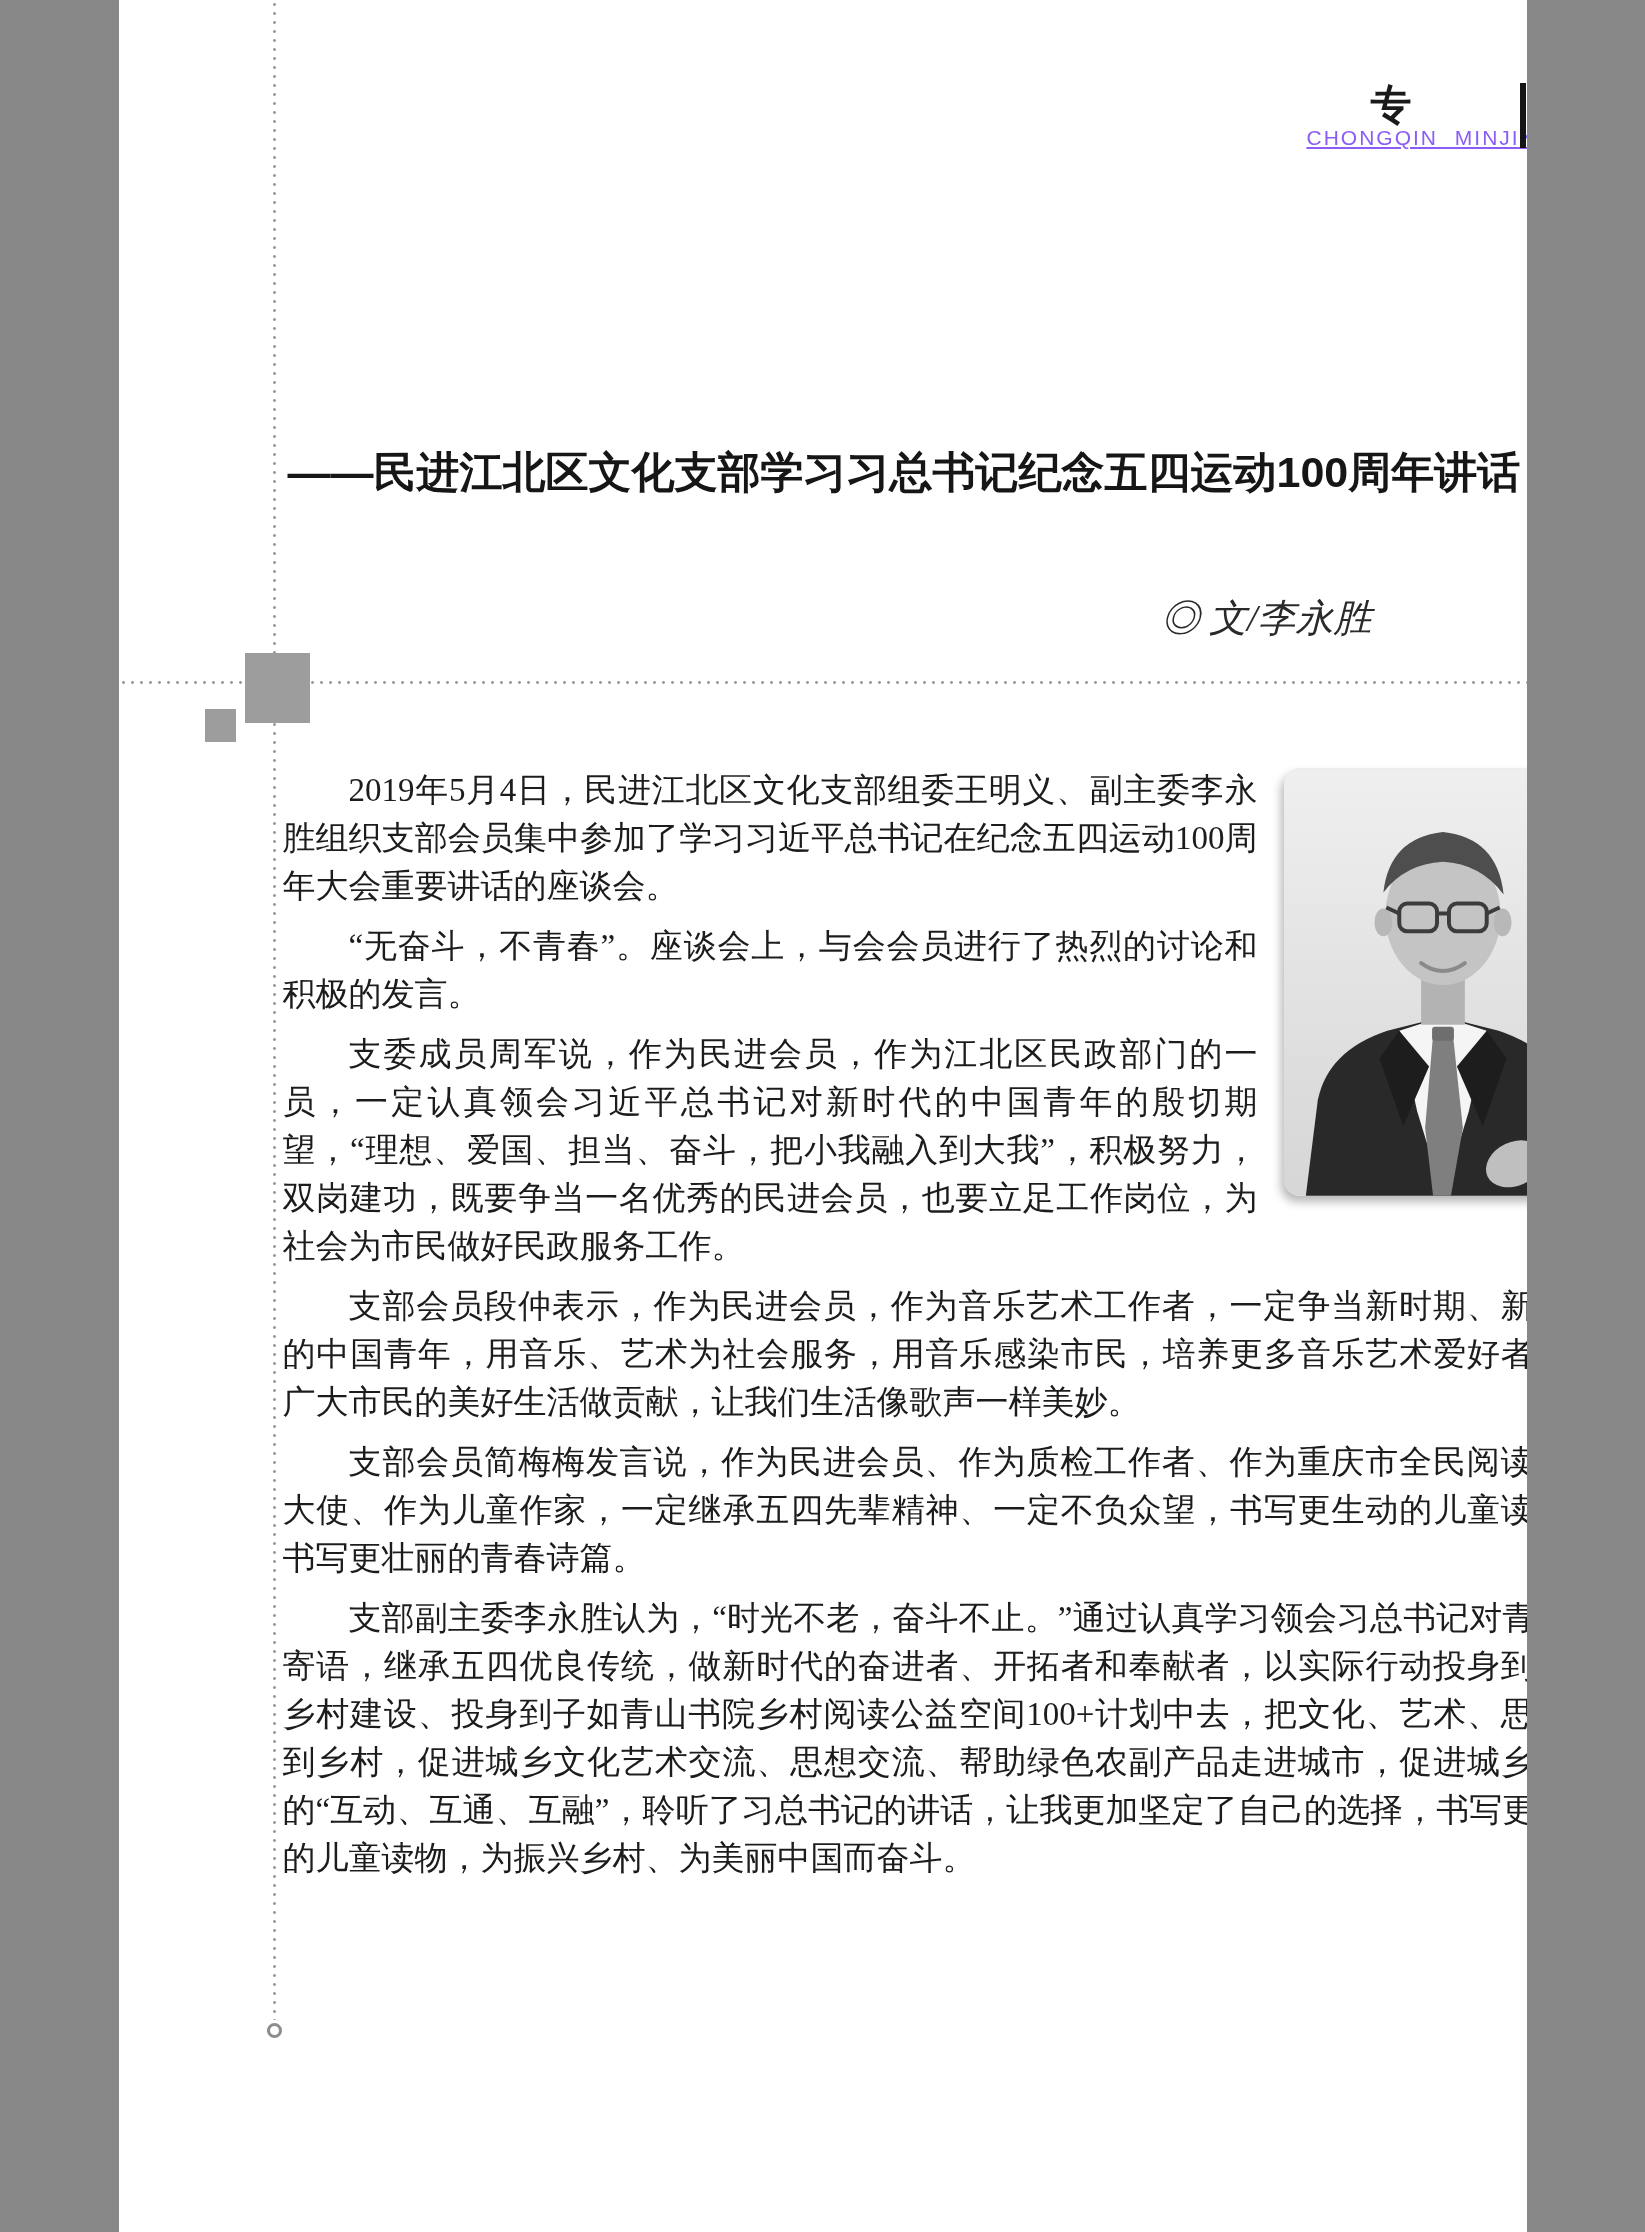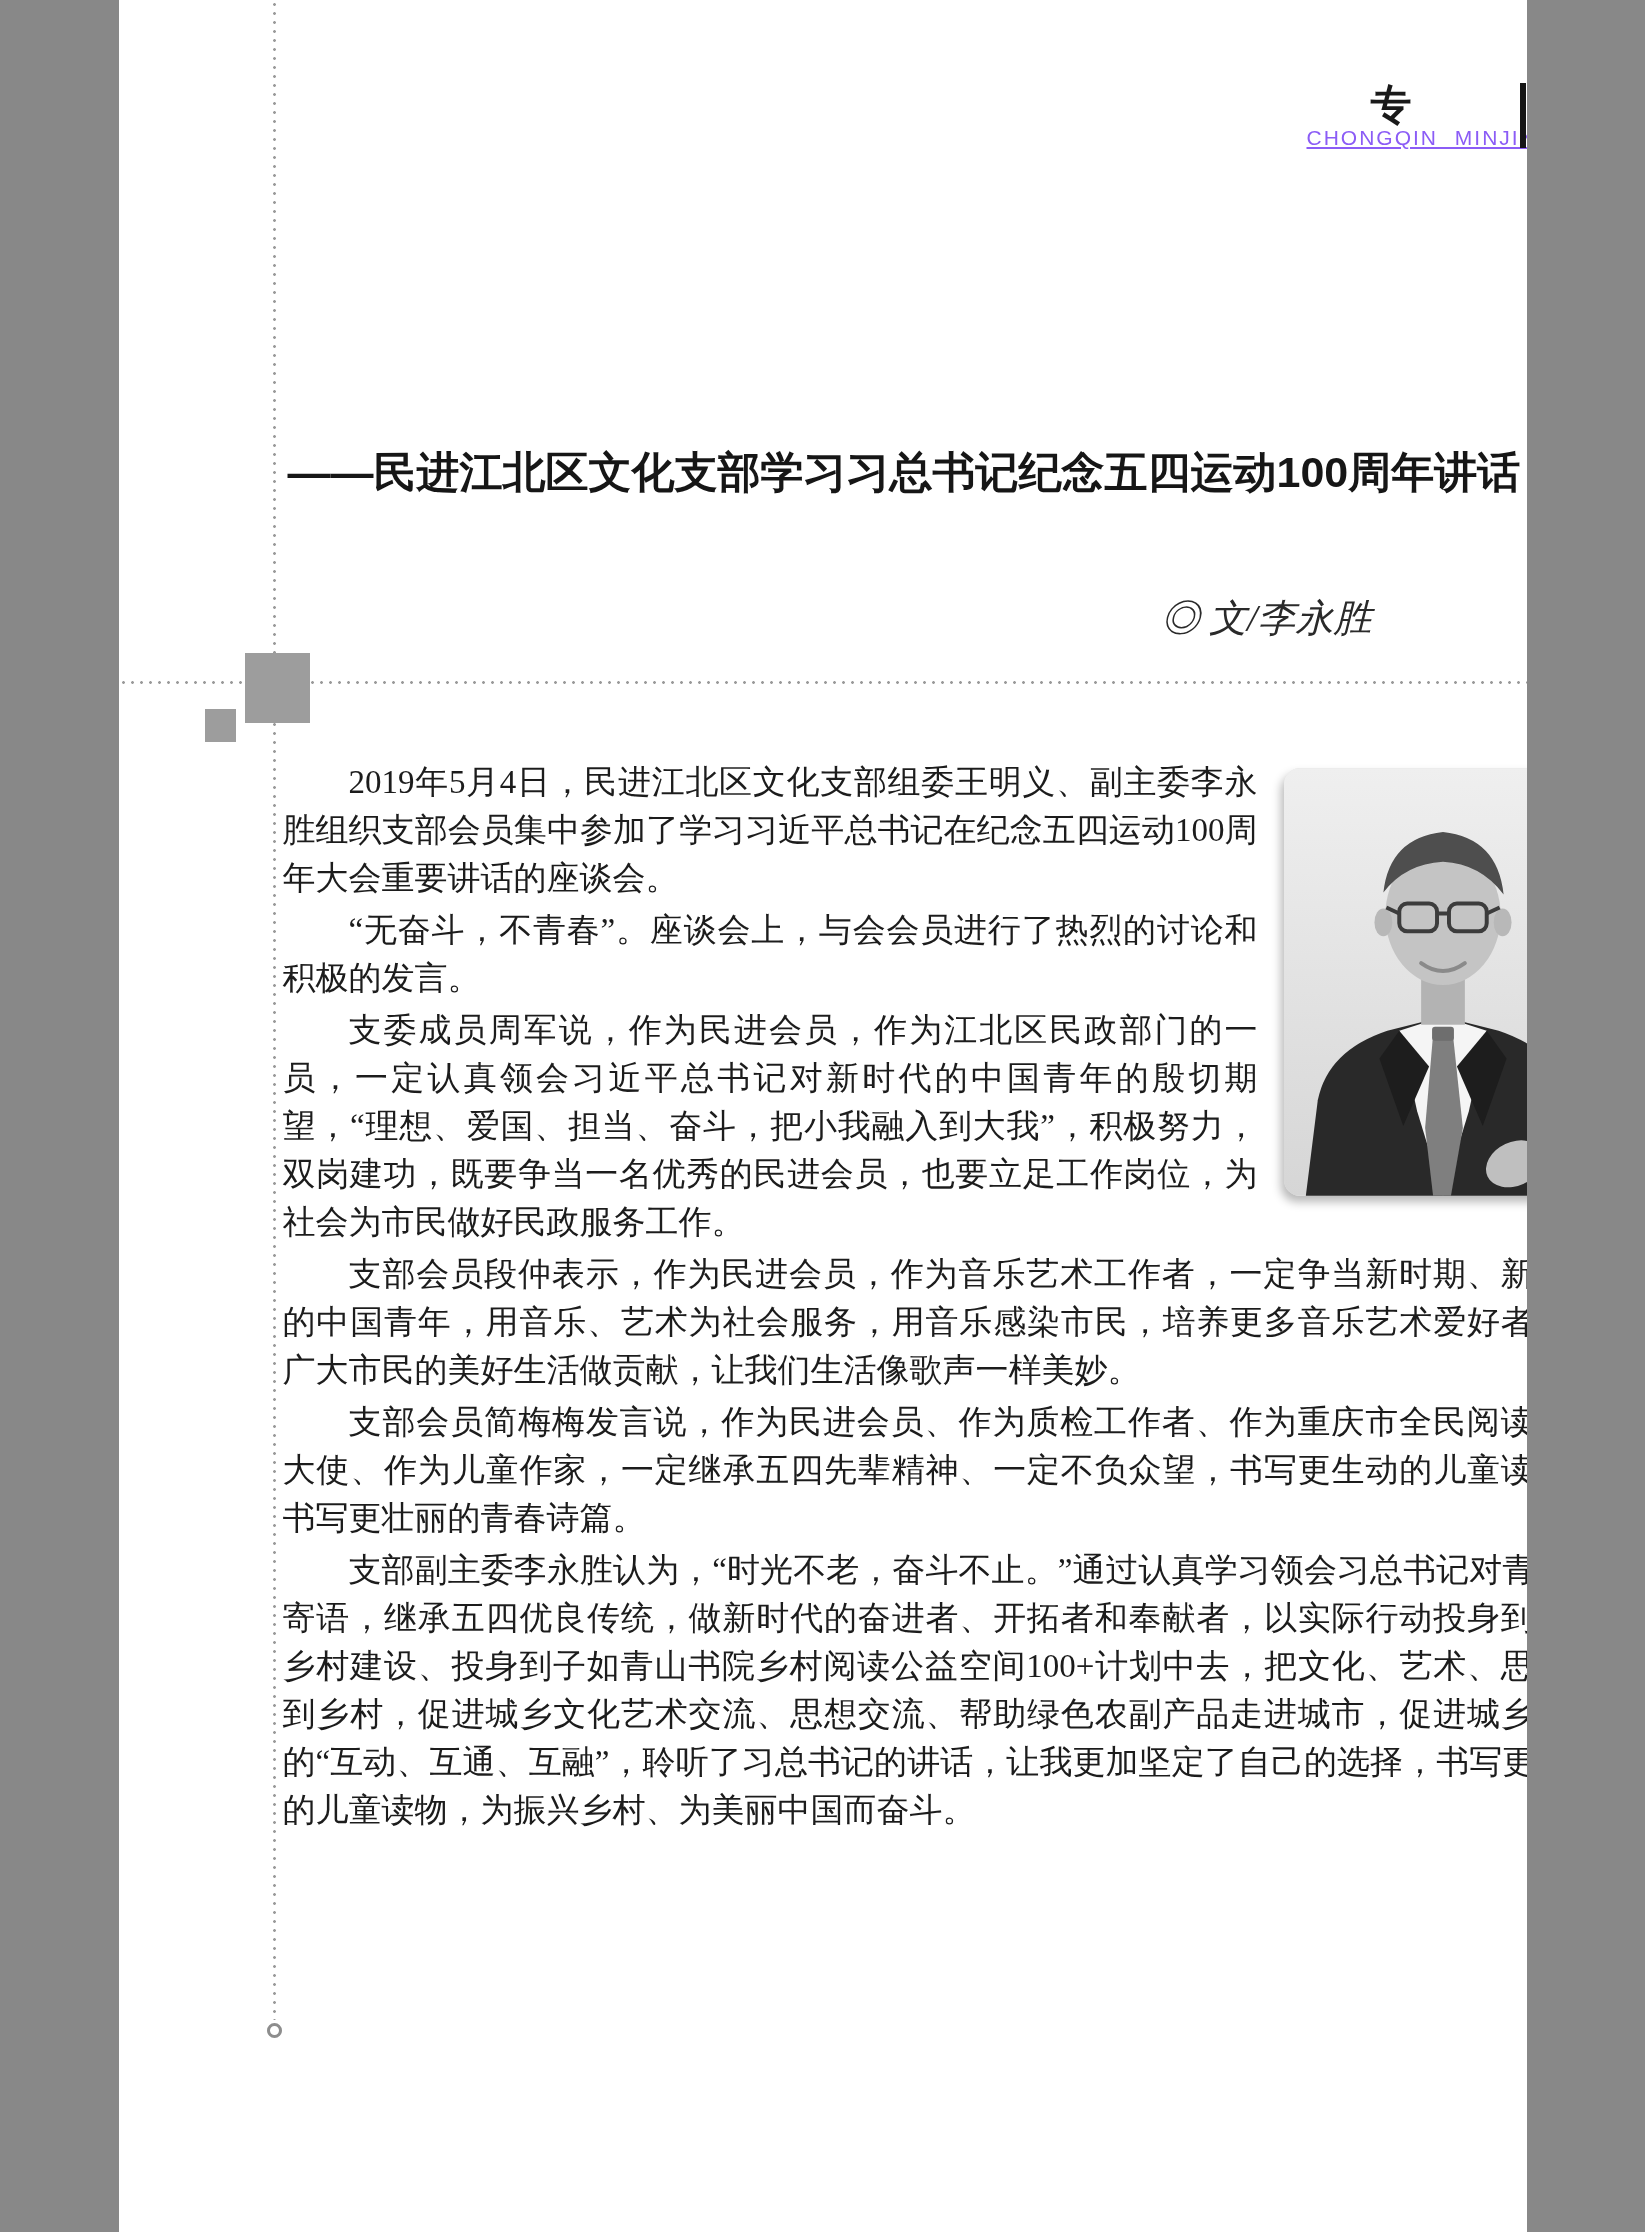--- a/index.html
+++ b/index.html
@@ -65,21 +65,21 @@
   }
   
   .sq-large { position:absolute; left:126px; top:653px; width:65px; height:70px; background:#9d9d9d; }
   .sq-small { position:absolute; left:86px;  top:709px; width:31px; height:33px; background:#9d9d9d; }
   
   .body-text {
     position:absolute; left:164px; top:754px; width:1319px;
     font-size:33px; line-height:48px; color:#1c1c1c;
     text-align:justify; font-family:"Liberation Serif", serif;
   }
-  .body-text p { text-indent:2em; margin:4px 0 3px 0; }
+  .body-text p { text-indent:2em; margin:12px 0 3px 0; }
   .photo {
     float:right; width:318px; height:428px; margin:14px 0 44px 26px;
     border-radius:16px; overflow:hidden;
     box-shadow:-3px 6px 10px rgba(0,0,0,0.28);
     background:#e6e6e6;
   }
   .photo svg { display:block; width:100%; height:100%; }
 </style>
 </head>
 <body>

